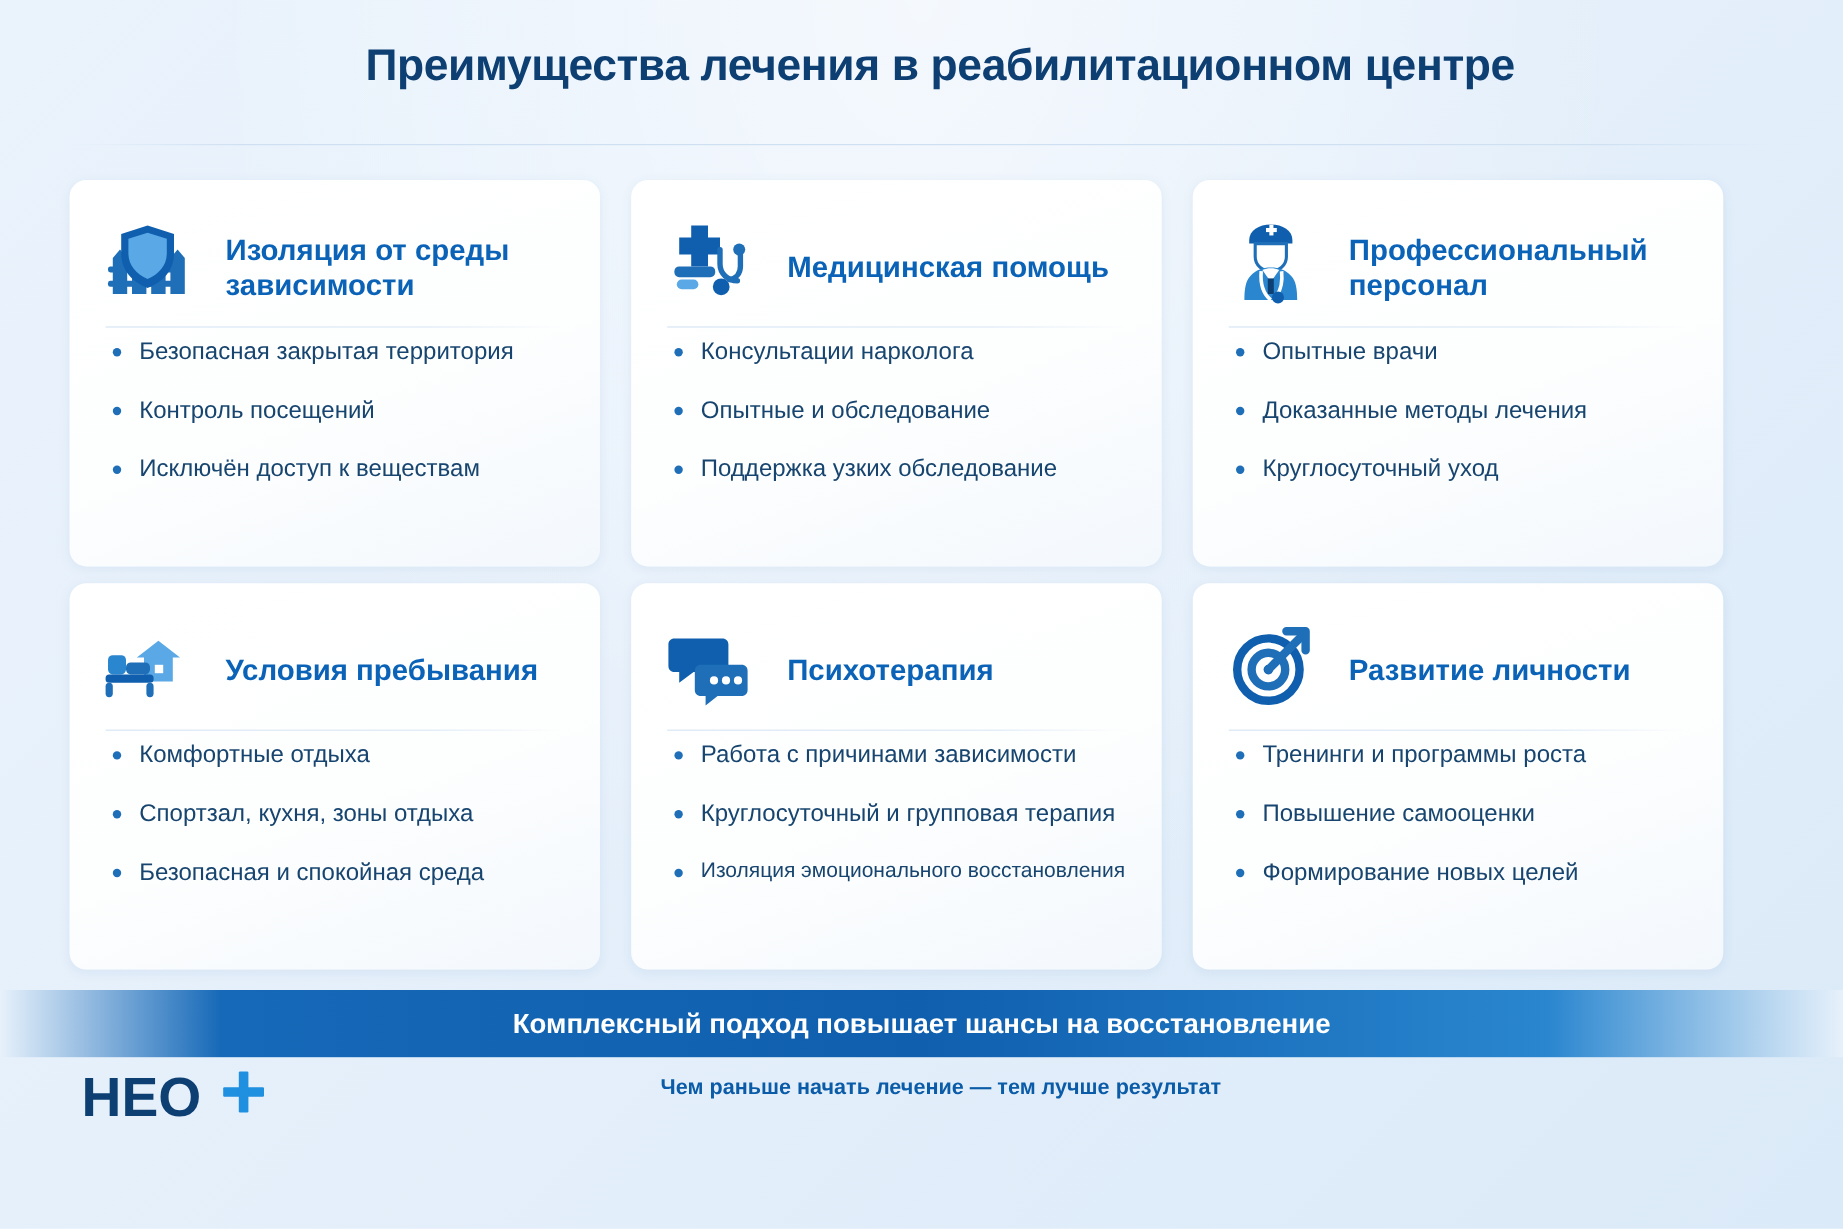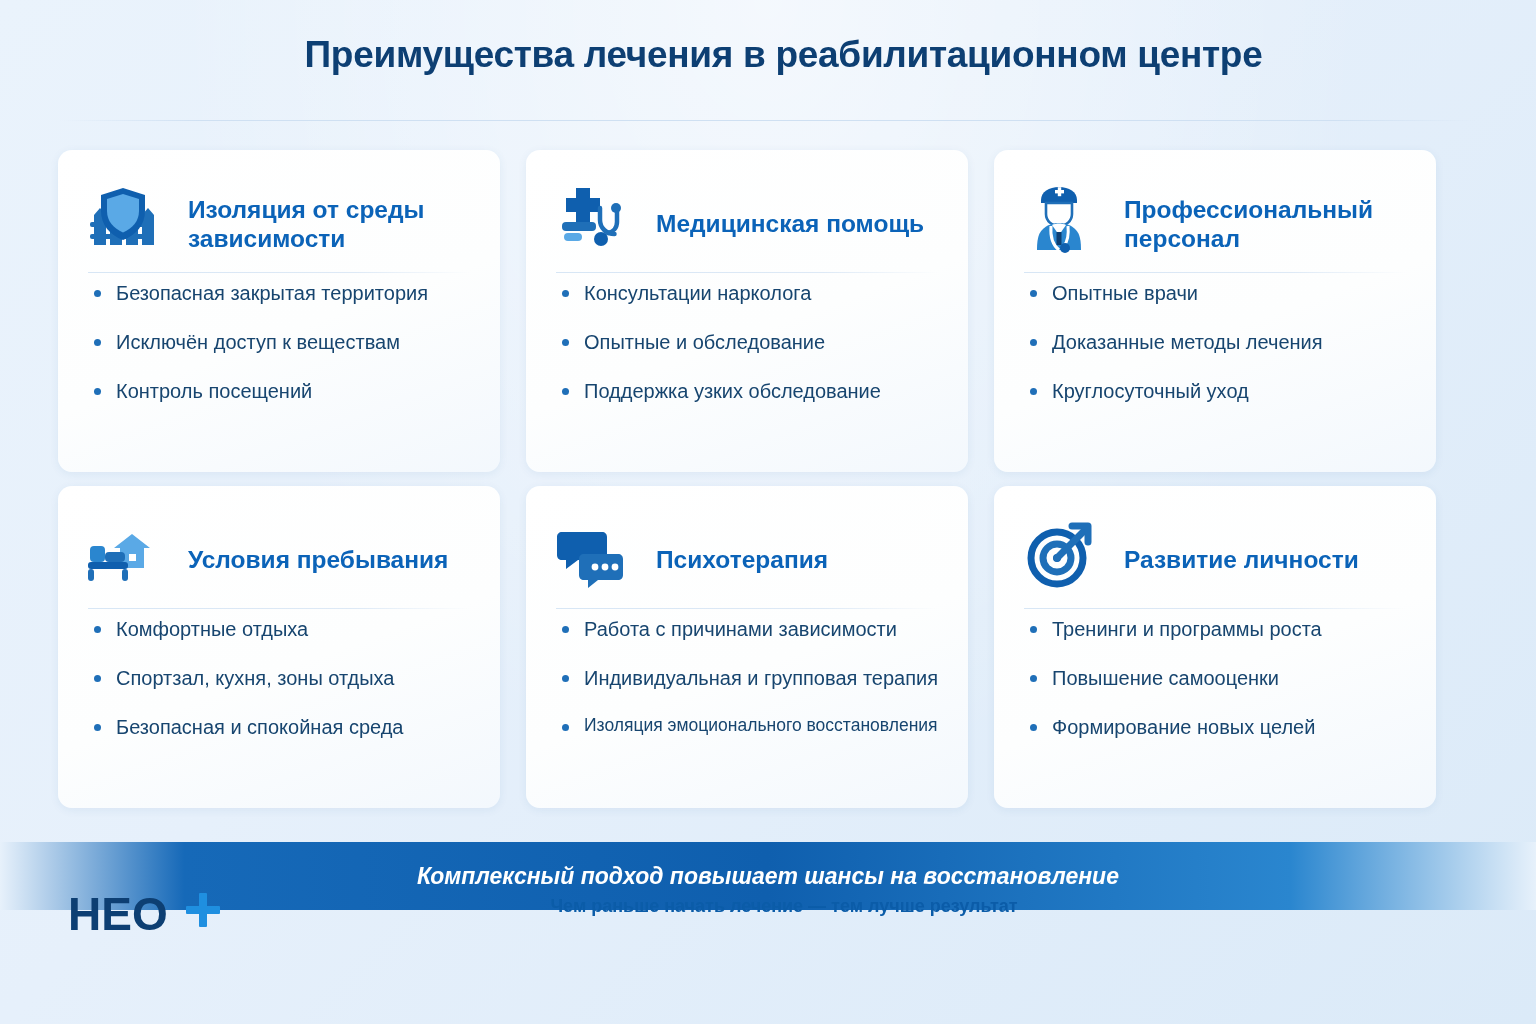--- a/index.html
+++ b/index.html
@@ -117,28 +117,27 @@
     height: 7px;
     border-radius: 50%;
     background: #1f6fb8;
   }
   .bullets li.small { font-size: 17.5px; }
 
   
   .banner {
     position: absolute;
     left: 0;
-    top: 842px;
+    top: 825px;
     width: 100%;
-    height: 68px;
+    height: 56px;
     background: linear-gradient(to right, #e7f1fb 0%, #1669b8 12%, #0f5fae 50%, #2a86cf 84%, #e7f1fb 100%);
     display: flex;
     align-items: center;
     justify-content: center;
-    font-style: italic;
   }
   .banner-text {
     color: #ffffff;
     font-size: 23px;
     font-weight: bold;
     text-align: center;
   }
   .subline {
     position: absolute;
     top: 896px;
@@ -195,22 +194,22 @@
             </g>
             <path d="M37 6 l22 7 v16 c0 14-9 24-22 29 -13-5-22-15-22-29 V13z" fill="#0f5fae"></path>
             <path d="M37 12 l16 5 v12 c0 10-6.5 17.5-16 21.5 -9.5-4-16-11.5-16-21.5 V17z" fill="#5aa9e6"></path>
           </svg>
         </div>
         <div class="card-title">Изоляция от среды зависимости</div>
       </div>
       <div class="card-rule"></div>
       <ul class="bullets">
         <li>Безопасная закрытая территория</li>
+        <li>Контроль посещений</li>
         <li>Исключён доступ к веществам</li>
-        <li>Контроль посещений</li>
       </ul>
     </div>
 
     <div class="card">
       <div class="card-head">
         <div class="card-icon">
           <svg width="74" height="74" viewBox="0 0 74 74">
             <path d="M22 6 h14 v10 h10 v14 h-10 v10 h-14 v-10 h-10 v-14 h10z" fill="#0f5fae"></path>
             <rect x="8" y="40" width="34" height="9" rx="4" fill="#1f6fb8"></rect>
             <rect x="10" y="51" width="18" height="8" rx="4" fill="#5aa9e6"></rect>
@@ -289,21 +288,21 @@
             <circle cx="41" cy="49" r="3.4" fill="#ffffff"></circle>
             <circle cx="51" cy="49" r="3.4" fill="#ffffff"></circle>
             <circle cx="61" cy="49" r="3.4" fill="#ffffff"></circle>
           </svg>
         </div>
         <div class="card-title">Психотерапия</div>
       </div>
       <div class="card-rule"></div>
       <ul class="bullets">
         <li>Работа с причинами зависимости</li>
-        <li>Индивидуальная и групповая терапия</li>
+        <li>Круглосуточный и групповая терапия</li>
         <li class="small">Изоляция эмоционального восстановления</li>
       </ul>
     </div>
 
     <div class="card">
       <div class="card-head">
         <div class="card-icon">
           <svg width="74" height="74" viewBox="0 0 74 74">
             <circle cx="35" cy="40" r="26" fill="none" stroke="#0f5fae" stroke-width="7"></circle>
             <circle cx="35" cy="40" r="14" fill="none" stroke="#1f6fb8" stroke-width="7"></circle>

